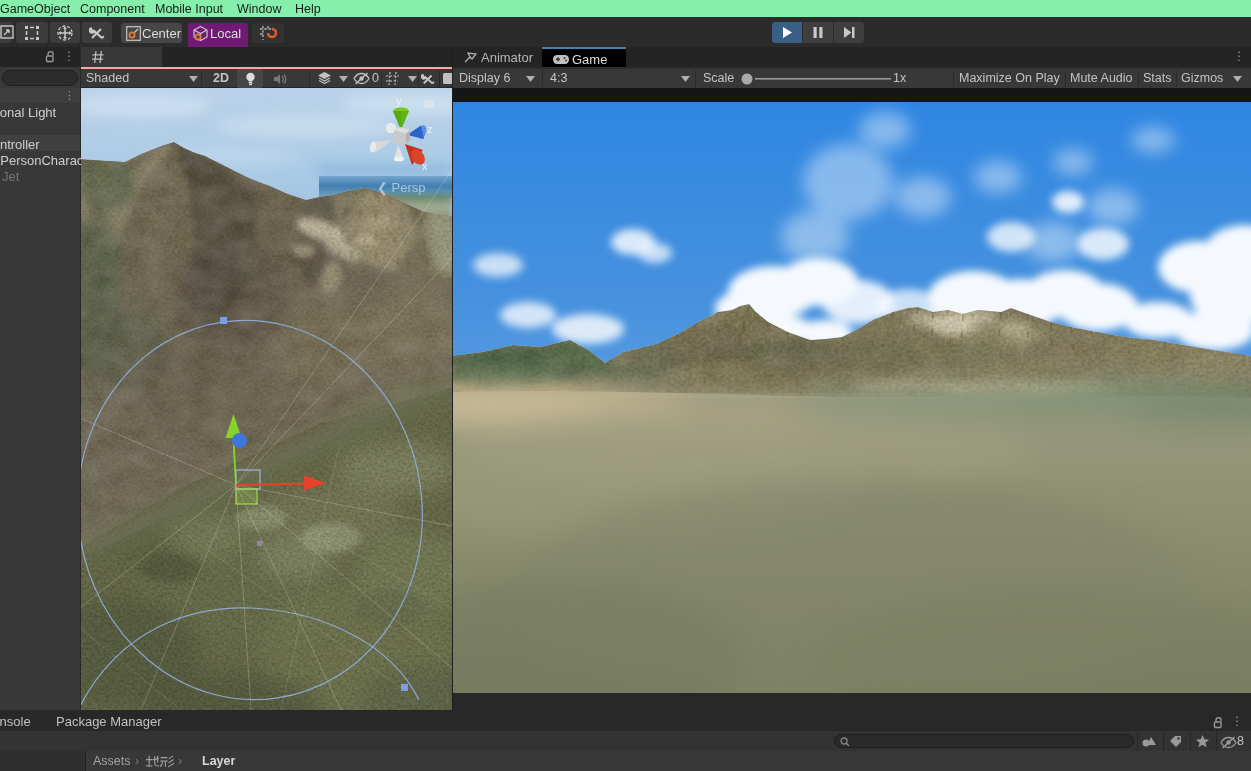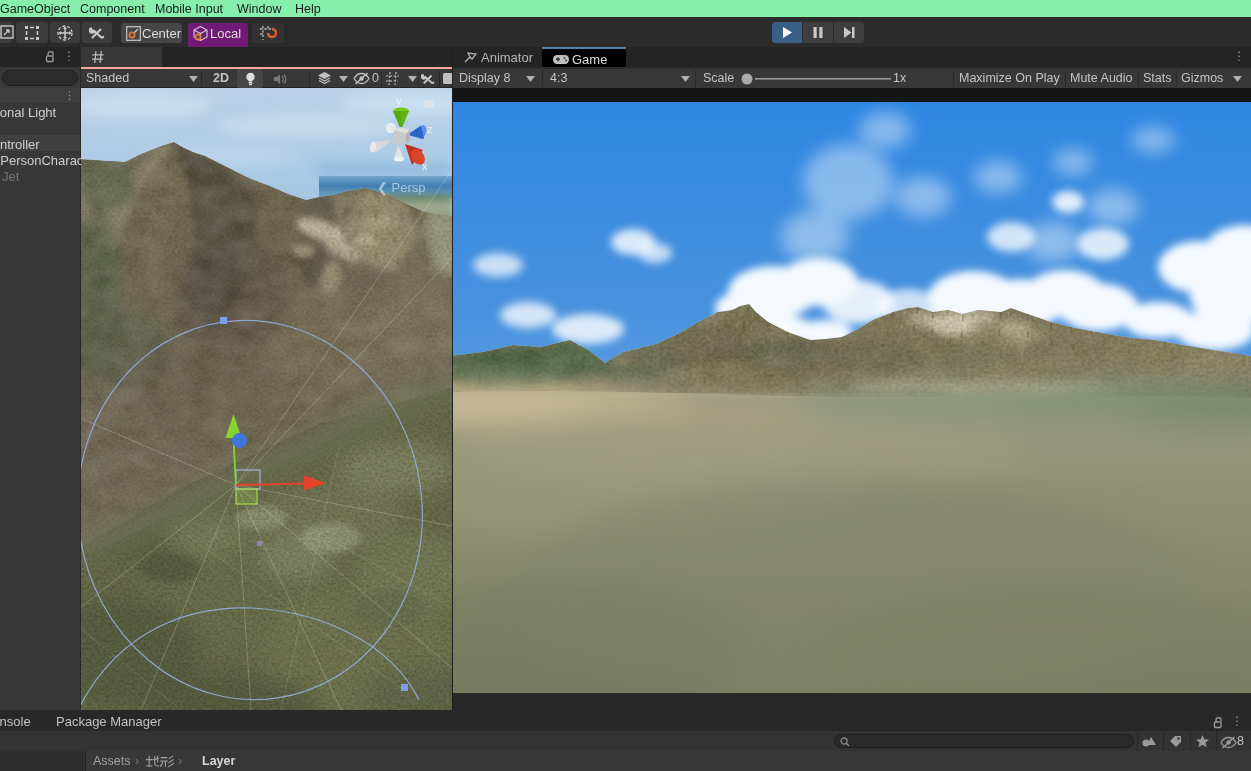--- a/index.html
+++ b/index.html
@@ -389,21 +389,21 @@
           <rect x="3" y="3.5" width="4" height="1.6" fill="#383838"></rect>
           <rect x="4.2" y="2.3" width="1.6" height="4" fill="#383838"></rect>
           <circle cx="11.5" cy="3" r="1" fill="#383838"></circle>
           <circle cx="13" cy="5.5" r="1" fill="#383838"></circle>
         </svg>
       <span class="txt" style="left:30px;top:2.5px;font-size:13px;color:#dcdcdc;">Game</span>
     </div>
     <span class="txt" style="left:780px;top:2px;font-size:12px;color:#9a9a9a;">⋮</span>
   </div>
   <div class="abs" style="left:0;top:20px;width:798px;height:21px;background:#383838;border-top:2px solid #2d2d2d;box-sizing:border-box;">
-    <span class="txt" style="left:6px;top:2px;font-size:12.5px;color:#c4c4c4;">Display 8</span>
+    <span class="txt" style="left:6px;top:2px;font-size:12.5px;color:#c4c4c4;">Display 6</span>
     <svg class="abs" style="left:73px;top:7px;" width="9" height="6" viewBox="0 0 9 6">
         <path d="M0 0 H9 L4.5 6 Z" fill="#b0b0b0"></path>
       </svg>
     <div class="abs" style="left:89px;top:1px;width:1px;height:17px;background:#2b2b2b;"></div>
     <span class="txt" style="left:97px;top:2px;font-size:12.5px;color:#c4c4c4;">4:3</span>
     <svg class="abs" style="left:228px;top:7px;" width="9" height="6" viewBox="0 0 9 6">
         <path d="M0 0 H9 L4.5 6 Z" fill="#b0b0b0"></path>
       </svg>
     <div class="abs" style="left:242px;top:1px;width:1px;height:17px;background:#2b2b2b;"></div>
     <span class="txt" style="left:250px;top:2px;font-size:12.5px;color:#c4c4c4;">Scale</span>

